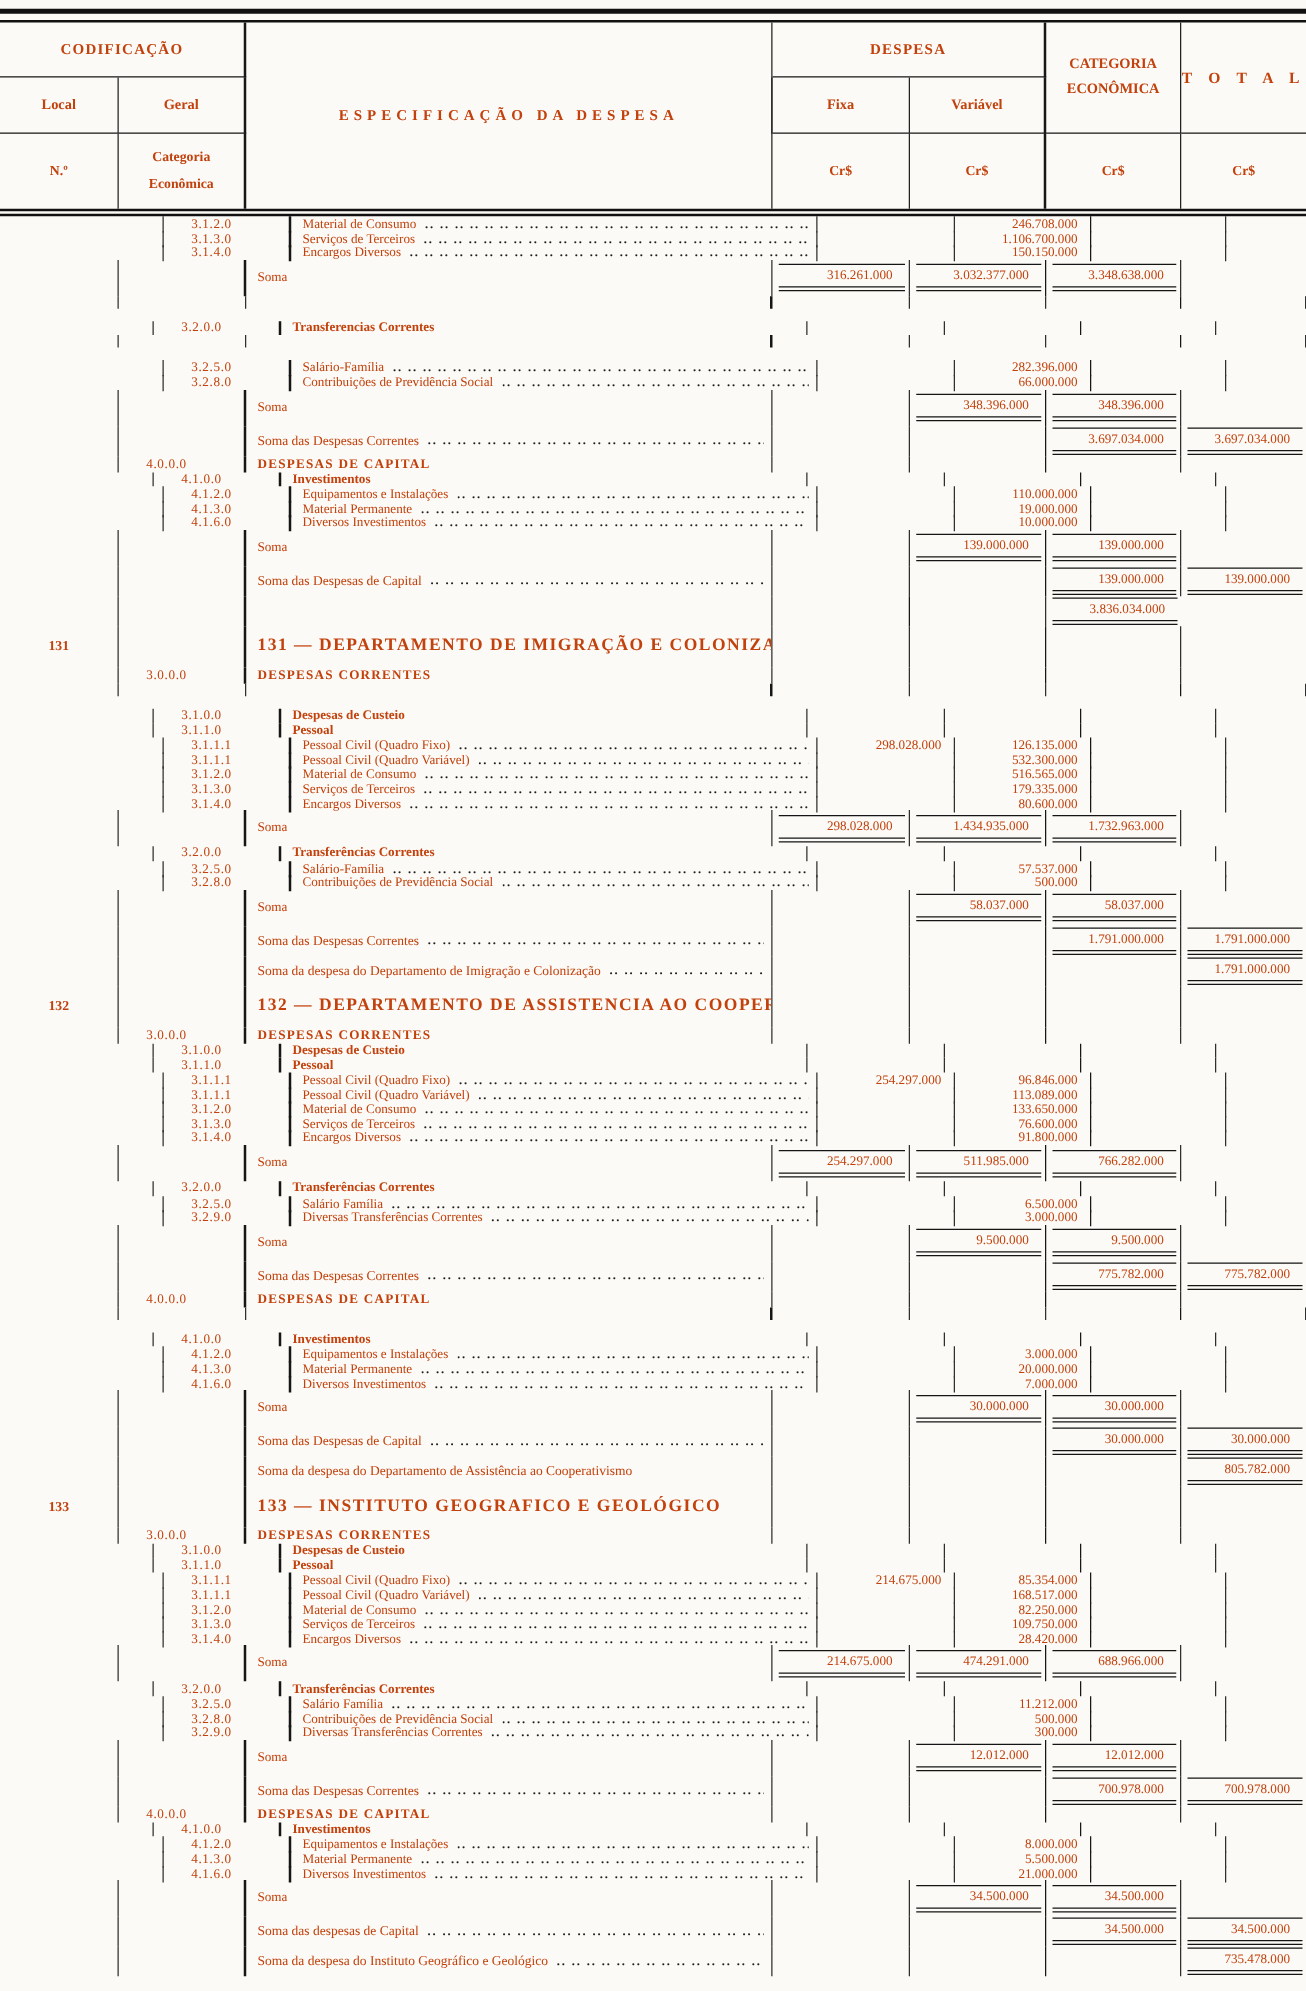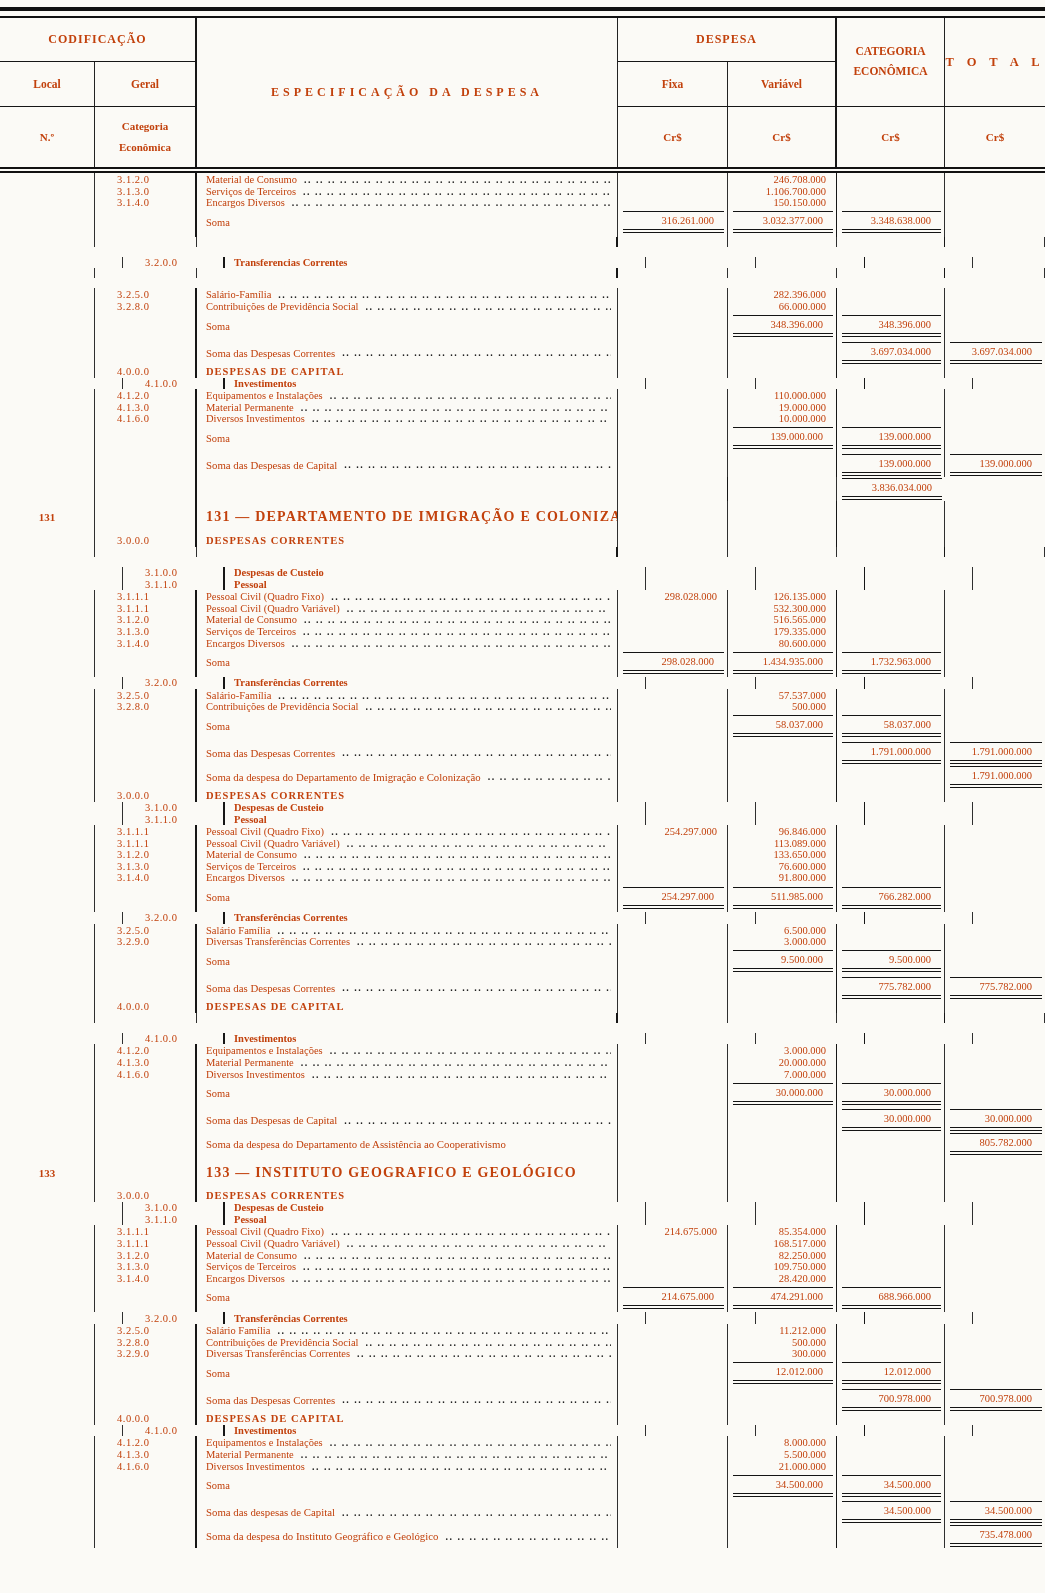--- a/index.html
+++ b/index.html
@@ -50,21 +50,21 @@
   .c-spec{border-right:1px solid #2f2f2f;padding-left:9px;padding-right:6px;font-size:10.5px;overflow:hidden;}
   .c-fixa{border-right:1px solid #2f2f2f;}
   .c-var{border-right:1.5px solid #161616;}
   .c-cat{border-right:1px solid #2f2f2f;}
   .money{justify-content:flex-end;font-size:10.5px;}
   .money .val{display:block;width:100%;text-align:right;padding:1px 10px 1px 4px;white-space:nowrap;}
   .money .val.ruled{border-top:1.5px solid #141414;border-bottom:4px double #141414;padding-top:3px;padding-bottom:3px;margin:0 3px 0 5px;}
   .lbl{white-space:nowrap;}
   .lead{flex:1;overflow:hidden;white-space:nowrap;margin-left:7px;letter-spacing:1.5px;color:#1d1d1d;font-weight:bold;font-size:10px;}
   .lead::after{content:".. .. .. .. .. .. .. .. .. .. .. .. .. .. .. .. .. .. .. .. .. .. .. .. .. .. .. .. .. ..";}
-  .r-item{height:11.6px;}
+  .r-item{height:11.6px;padding-left:36px;}
   .r-bold{height:11.6px;margin-left:28px;}  .r-bold .lbl{font-weight:bold;}
   .r-caps{height:13px;}    .r-caps .lbl{font-weight:bold;letter-spacing:1px;}
   .r-soma{height:29px;}    .r-soma .c-spec{padding-right:18px;}
   .r-sum{height:24px;}     .r-sum .c-spec .lbl{font-size:10.8px;}
   .r-heading{height:33px;} .r-heading .lbl{font-weight:bold;font-size:14px;letter-spacing:1.2px;}
   .r-gap-lg{height:20px;}
 </style>
 </head>
 <body>
 
@@ -571,20 +571,31 @@
           <div class="lbl">Soma da despesa do Departamento de Imigração e Colonização</div>
           <div class="lead"></div>
         </div>
         <div class="c money c-fixa"></div>
         <div class="c money c-var"></div>
         <div class="c money c-cat"></div>
         <div class="c money c-tot">
           <div class="val ruled">1.791.000.000</div>
         </div>
       </div>
+      <div class="row r-heading">
+        <div class="c c-local">132</div>
+        <div class="c c-code"></div>
+        <div class="c c-spec">
+          <div class="lbl">132 — DEPARTAMENTO DE ASSISTENCIA AO COOPERATIVISMO</div>
+        </div>
+        <div class="c money c-fixa"></div>
+        <div class="c money c-var"></div>
+        <div class="c money c-cat"></div>
+        <div class="c money c-tot"></div>
+      </div>
       <div class="row r-caps">
         <div class="c c-local"></div>
         <div class="c c-code">3.0.0.0</div>
         <div class="c c-spec">
           <div class="lbl">DESPESAS CORRENTES</div>
         </div>
         <div class="c money c-fixa"></div>
         <div class="c money c-var"></div>
         <div class="c money c-cat"></div>
         <div class="c money c-tot"></div>

